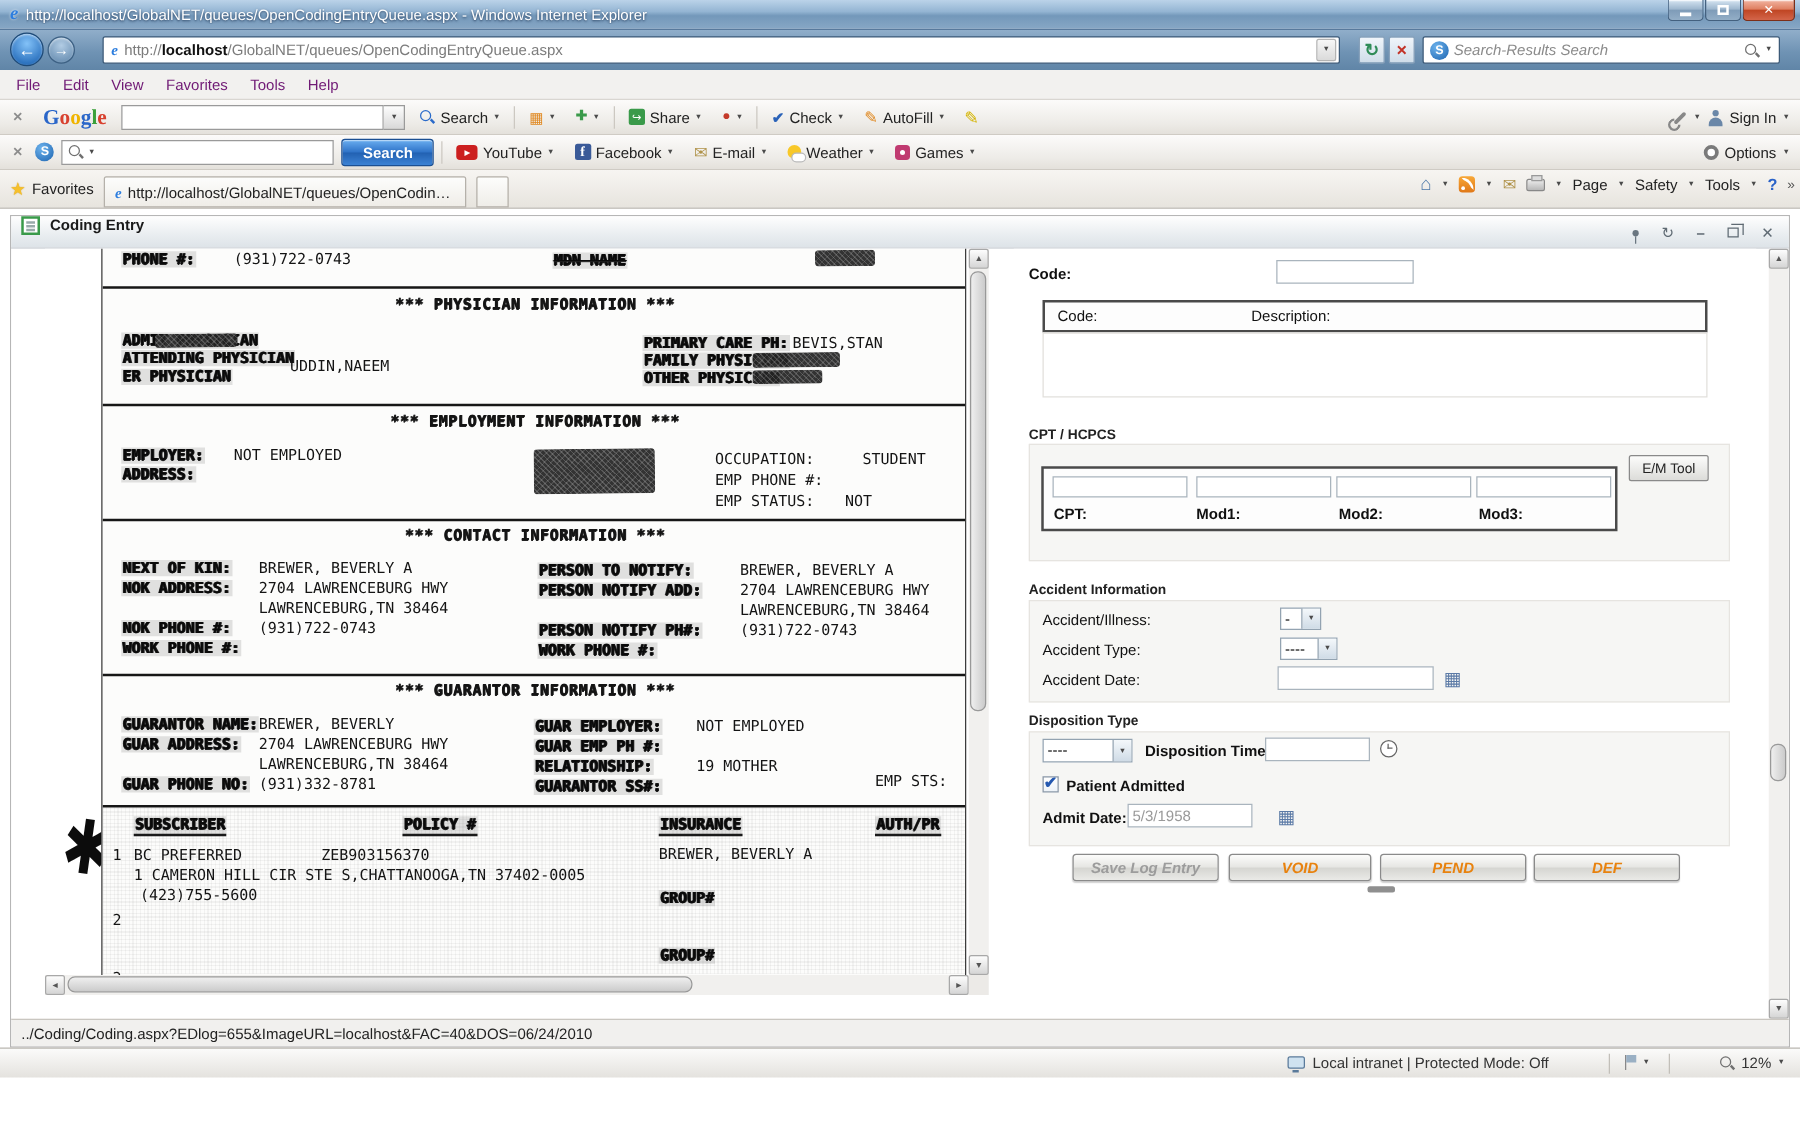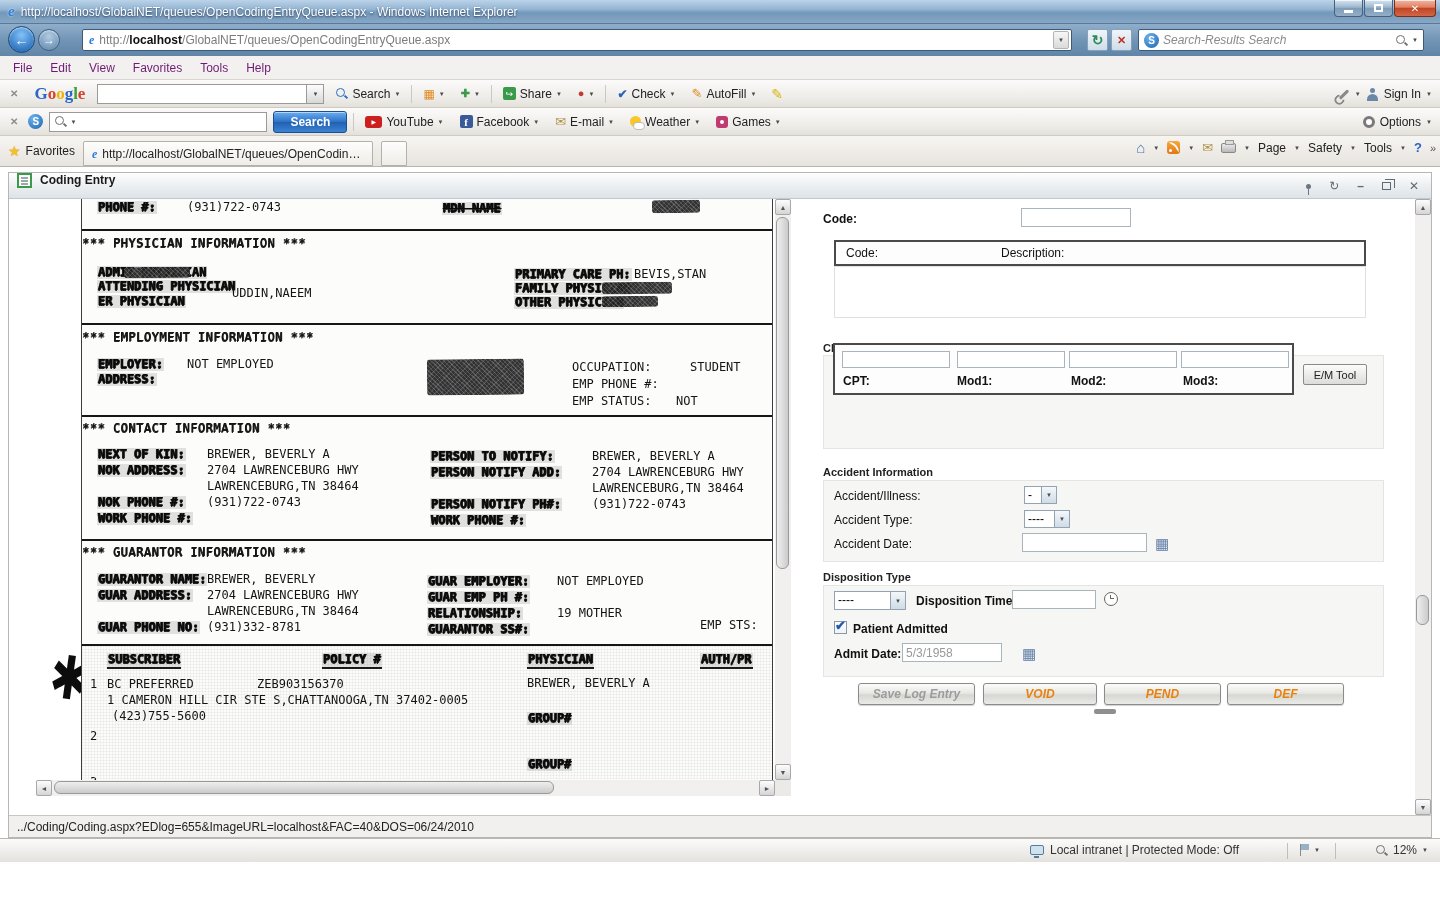--- a/index.html
+++ b/index.html
@@ -115,21 +115,21 @@
   .main-area{position:absolute;left:0;top:26px;width:1422px;height:616px;background:#fff}
   .statusline{position:absolute;left:0;top:642px;width:1422px;height:22px;background:#f1f0ee;border-top:1px solid #c9c6c0;display:flex;align-items:center;padding:0 8px;font-size:12px;color:#222}
 
   
   .doc-viewer{position:absolute;left:27px;top:0;width:755px;height:600px;background:#fff}
   .doc-page{position:absolute;left:45px;top:0;width:692px;height:582px;background:#fcfcfb;border-left:1px solid #3c3c3c;border-right:1px solid #3c3c3c;overflow:hidden}
   .dsec{position:absolute;left:0;width:692px;border-top:2px solid #161616}
   .dsec.first{border-top:none}
   .ds{position:absolute;font-family:"DejaVu Sans Mono",monospace;font-size:12px;color:#141414;white-space:pre;line-height:13px}
   .dl{font-weight:bold;color:#0a0a0a;background:rgba(35,35,35,.13);padding:0 1px;text-shadow:.7px 0 0 #222,-.5px 0 0 #333,0 .6px 0 #222}
-  .dh{font-weight:normal;text-shadow:.7px 0 0 #222,0 .6px 0 #222;letter-spacing:.5px;text-align:left;left:0;width:100%}
+  .dh{font-weight:bold;text-shadow:.7px 0 0 #222,0 .6px 0 #222;letter-spacing:.5px;text-align:center;left:0;width:100%}
   .du{border-bottom:2px solid #1a1a1a;padding-bottom:1px}
   .strike{text-decoration:line-through}
   .redact{position:absolute;background:#242424;background-image:repeating-linear-gradient(45deg,rgba(255,255,255,.18) 0 1px,transparent 1px 3px),repeating-linear-gradient(-45deg,rgba(255,255,255,.12) 0 1px,transparent 1px 4px);border-radius:3px;transform:rotate(-.6deg);opacity:.93}
   .noise{background-image:repeating-linear-gradient(0deg,rgba(0,0,0,.045) 0 1px,transparent 1px 3px),repeating-linear-gradient(90deg,rgba(0,0,0,.04) 0 1px,transparent 1px 3px)}
   .margin-mark{position:absolute;left:14px;top:456px;font-size:46px;color:#0c0c0c;transform:rotate(8deg) scaleY(1.3);font-family:"DejaVu Sans",sans-serif;line-height:1}
 
   
   .sbar{background:#f1f0ee;position:absolute}
   .sbtn{position:absolute;width:16px;height:16px;background:linear-gradient(#fdfdfd,#d5d5d5);border:1px solid #a8a8a8;border-radius:2px;display:flex;align-items:center;justify-content:center;color:#555;font-size:7px}
   .sthumb{position:absolute;border:1px solid #999;border-radius:6px}
@@ -455,21 +455,21 @@
             <span class="ds dl" style="left:345px;top:50px">GUAR EMP PH #:</span>
             <span class="ds dl" style="left:345px;top:66px">RELATIONSHIP:</span>
             <span class="ds" style="left:475px;top:66px">19 MOTHER</span>
             <span class="ds dl" style="left:345px;top:82px">GUARANTOR SS#:</span>
             <span class="ds" style="left:618px;top:78px">EMP STS:</span>
           </div>
 
           <div class="dsec noise" style="top:445px;height:135px">
             <span class="ds dl du" style="left:25px;top:7px">SUBSCRIBER</span>
             <span class="ds dl du" style="left:240px;top:7px">POLICY #</span>
-            <span class="ds dl du" style="left:445px;top:7px">PHYSICIAN</span>
+            <span class="ds dl du" style="left:445px;top:7px">INSURANCE</span>
             <span class="ds dl du" style="left:618px;top:7px">AUTH/PR</span>
             <span class="ds" style="left:8px;top:32px">1</span>
             <span class="ds" style="left:25px;top:32px">BC PREFERRED</span>
             <span class="ds" style="left:175px;top:32px">ZEB903156370</span>
             <span class="ds" style="left:445px;top:31px">BREWER, BEVERLY A</span>
             <span class="ds" style="left:25px;top:48px">1 CAMERON HILL CIR STE S,CHATTANOOGA,TN 37402-0005</span>
             <span class="ds" style="left:30px;top:64px">(423)755-5600</span>
             <span class="ds dl" style="left:445px;top:66px">GROUP#</span>
             <span class="ds" style="left:8px;top:84px">2</span>
             <span class="ds dl" style="left:445px;top:112px">GROUP#</span>
@@ -505,21 +505,21 @@
         <input class="pinput" style="left: 210px; top: 9px; width: 110px;">
 
         <div class="dkbox" style="left:23px;top:41px;width:532px;height:26px">
           <span class="plabel" style="left:10px;top:4px">Code:</span>
           <span class="plabel" style="left:165px;top:4px">Description:</span>
         </div>
         <div style="position:absolute;left:23px;top:67px;width:532px;height:52px;background:#fff;border:1px solid #e2e0dc"></div>
 
         <span class="grouphdr" style="left:12px;top:143px">CPT / HCPCS</span>
         <div class="groupbody" style="left:12px;top:156px;width:561px;height:94px"></div>
-        <div class="dkbox" style="left:22px;top:144px;width:461px;height:52px">
+        <div class="dkbox" style="left:22px;top:174px;width:461px;height:52px">
           <input class="pinput" style="left: 7px; top: 6px; width: 108px; height: 17px;">
           <input class="pinput" style="left: 122px; top: 6px; width: 108px; height: 17px;">
           <input class="pinput" style="left: 234px; top: 6px; width: 108px; height: 17px;">
           <input class="pinput" style="left: 346px; top: 6px; width: 108px; height: 17px;">
           <span class="plabel b" style="left:8px;top:29px">CPT:</span>
           <span class="plabel b" style="left:122px;top:29px">Mod1:</span>
           <span class="plabel b" style="left:236px;top:29px">Mod2:</span>
           <span class="plabel b" style="left:348px;top:29px">Mod3:</span>
         </div>
         <div class="embtn" style="left:492px;top:165px;width:64px">

